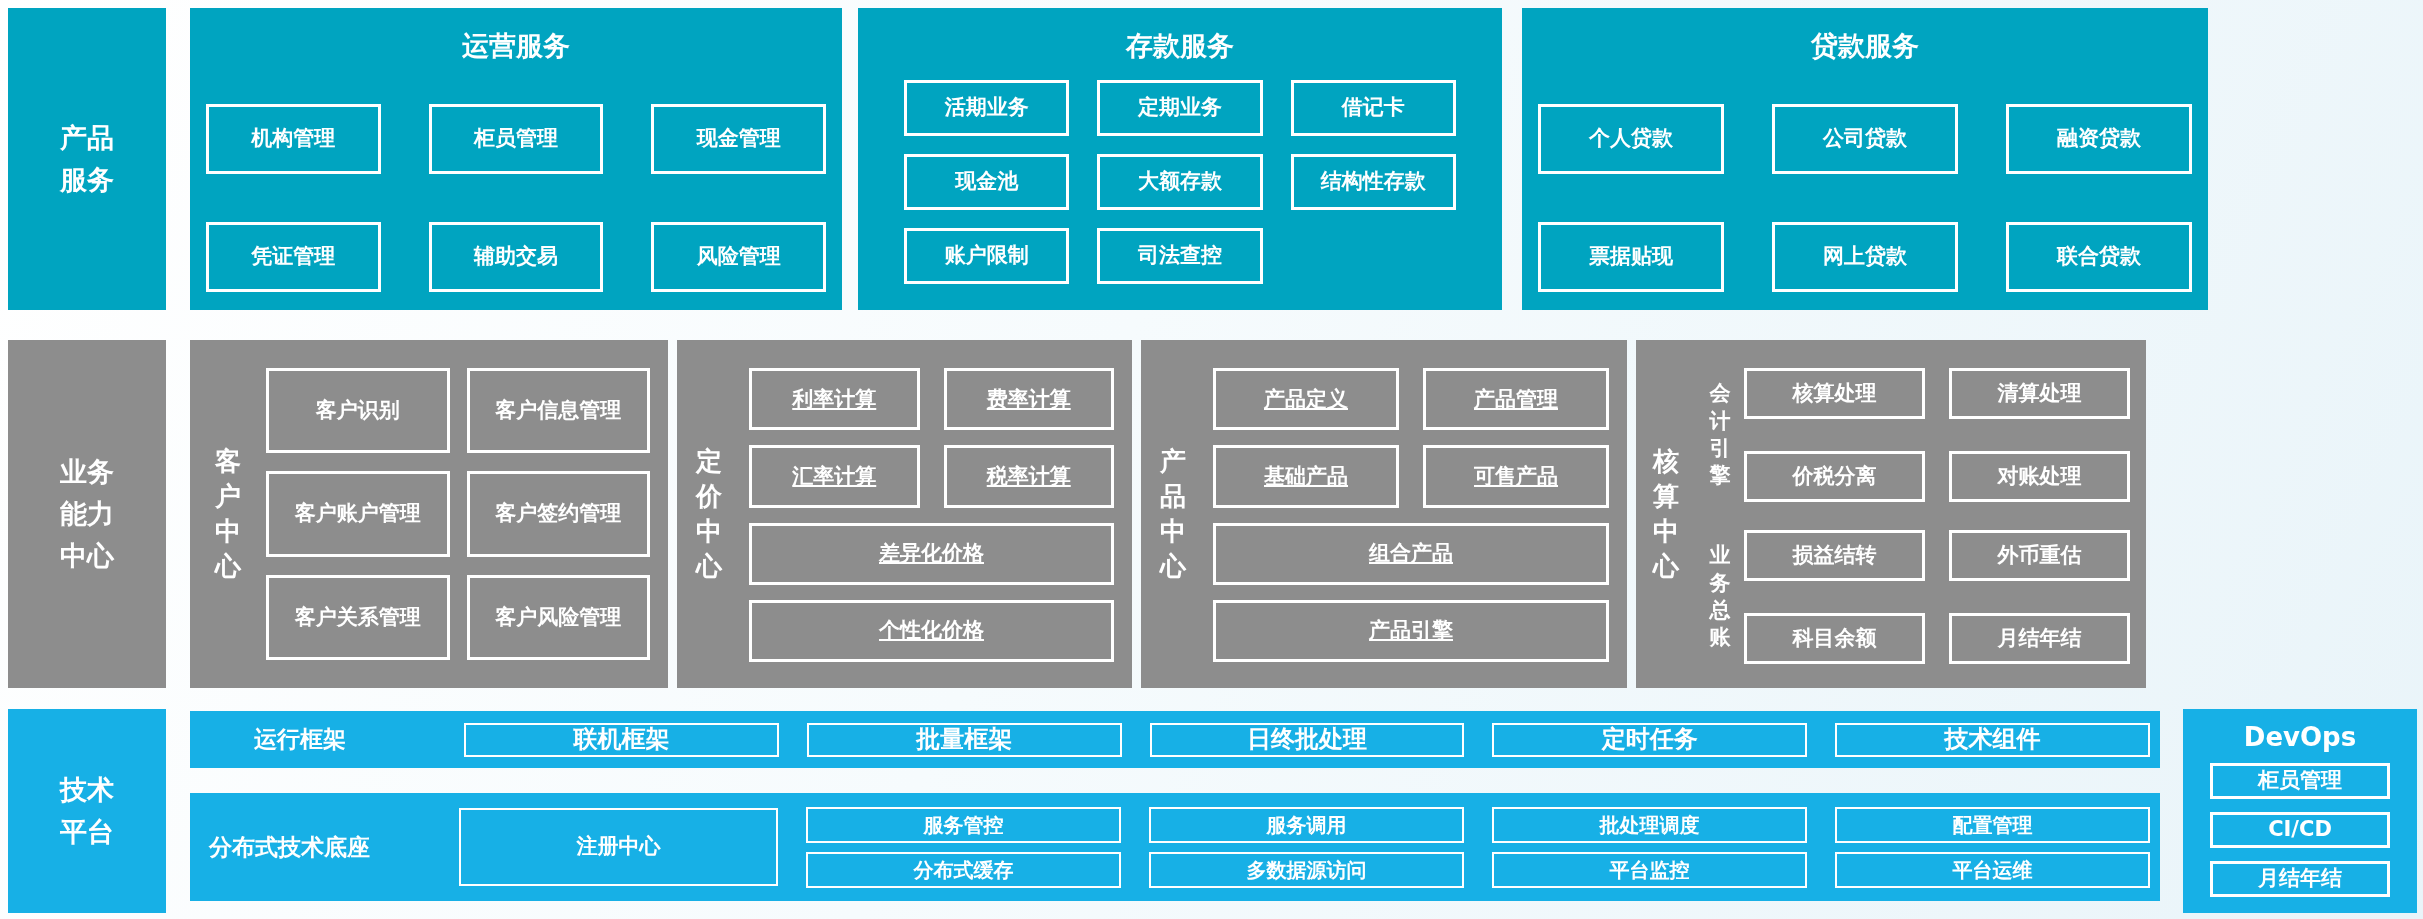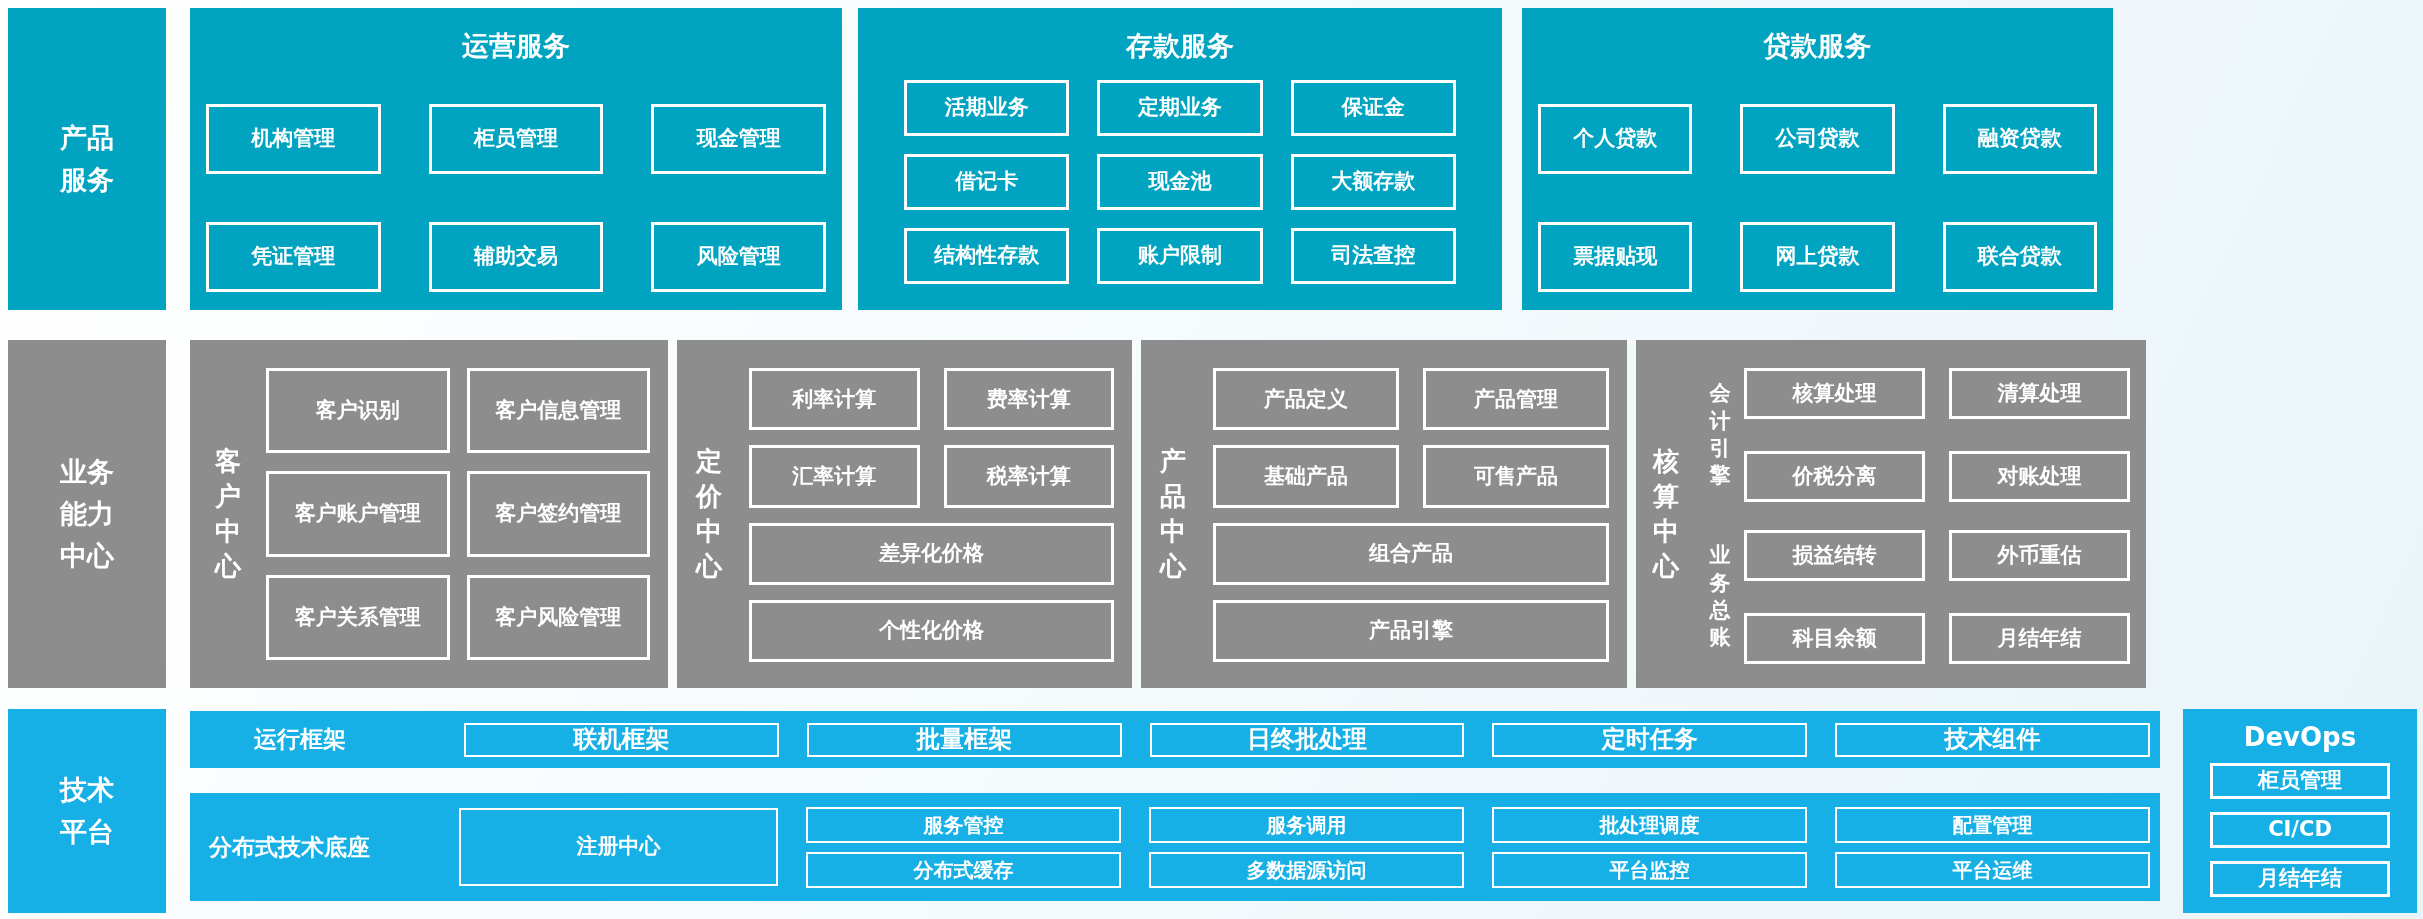--- a/index.html
+++ b/index.html
@@ -67,21 +67,21 @@
     font-size:26px;line-height:1.35;white-space:pre-line;text-align:center;
   }
   .cust-grid{
     flex:1;margin:28px 18px 28px 0;
     display:grid;grid-template-columns:1fr 1fr;grid-template-rows:repeat(3,1fr);
     column-gap:17px;row-gap:18px;
   }
   .pp-grid{
     flex:1;margin:28px 18px 26px 8px;
     display:grid;grid-template-columns:1fr 1fr;grid-template-rows:repeat(4,1fr);
-    column-gap:24px;row-gap:15px;
+    column-gap:24px;row-gap:15px;text-decoration:underline;
   }
   .span2{grid-column:1/3;}
   .acct{flex:1;margin:28px 16px 24px 0;display:flex;flex-direction:column;gap:28px;}
   .acct-group{flex:1;display:flex;}
   .acct-sublabel{
     width:48px;font-size:21px;line-height:1.3;white-space:pre-line;
     display:flex;align-items:center;justify-content:center;text-align:center;
   }
   .acct-grid{
     flex:1;display:grid;grid-template-columns:1fr 1fr;grid-template-rows:1fr 1fr;
@@ -134,31 +134,30 @@
       <div class="b teal">辅助交易</div>
       <div class="b teal">风险管理</div>
     </div>
   </div>
 
   <div class="abs teal" style="left:858px;top:8px;width:644px;height:302px;">
     <div class="panel-title">存款服务</div>
     <div class="g33">
       <div class="b teal">活期业务</div>
       <div class="b teal">定期业务</div>
-      <div class="b teal">保证金</div>
       <div class="b teal">借记卡</div>
       <div class="b teal">现金池</div>
       <div class="b teal">大额存款</div>
       <div class="b teal">结构性存款</div>
       <div class="b teal">账户限制</div>
       <div class="b teal">司法查控</div>
     </div>
   </div>
 
-  <div class="abs teal" style="left:1522px;top:8px;width:591px;height:302px;">
+  <div class="abs teal" style="left:1522px;top:8px;width:686px;height:302px;">
     <div class="panel-title">贷款服务</div>
     <div class="g32">
       <div class="b teal">个人贷款</div>
       <div class="b teal">公司贷款</div>
       <div class="b teal">融资贷款</div>
       <div class="b teal">票据贴现</div>
       <div class="b teal">网上贷款</div>
       <div class="b teal">联合贷款</div>
     </div>
   </div>

